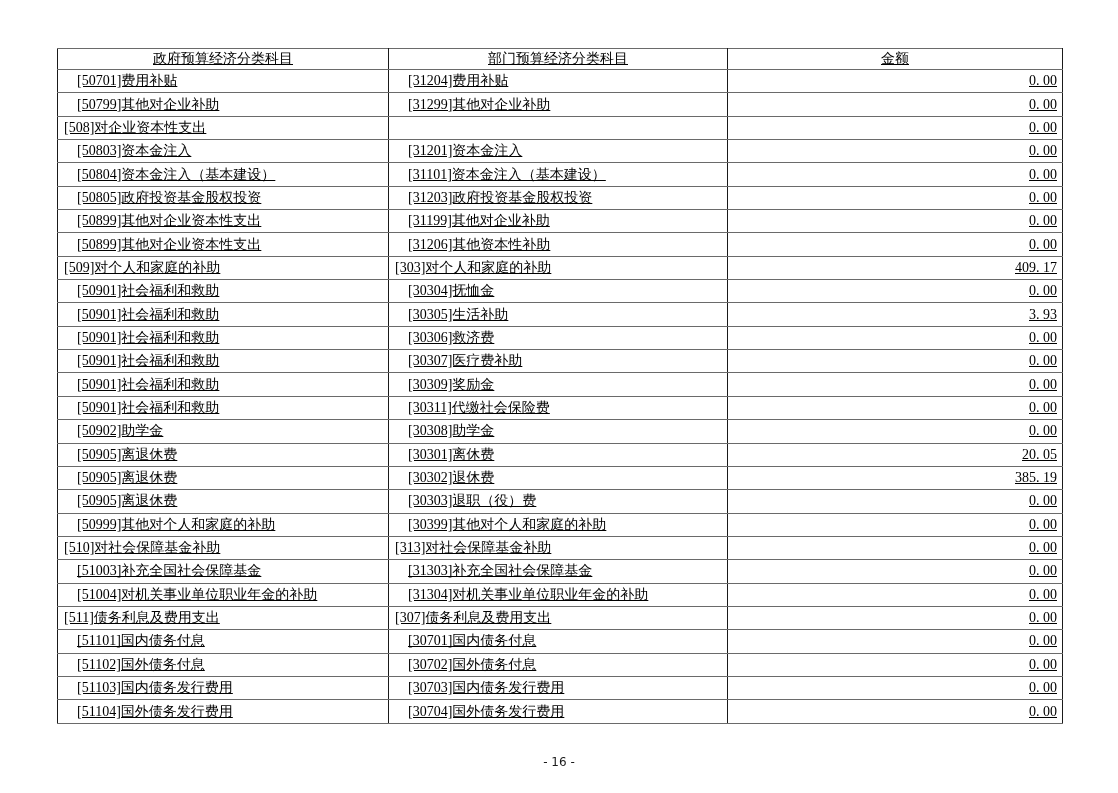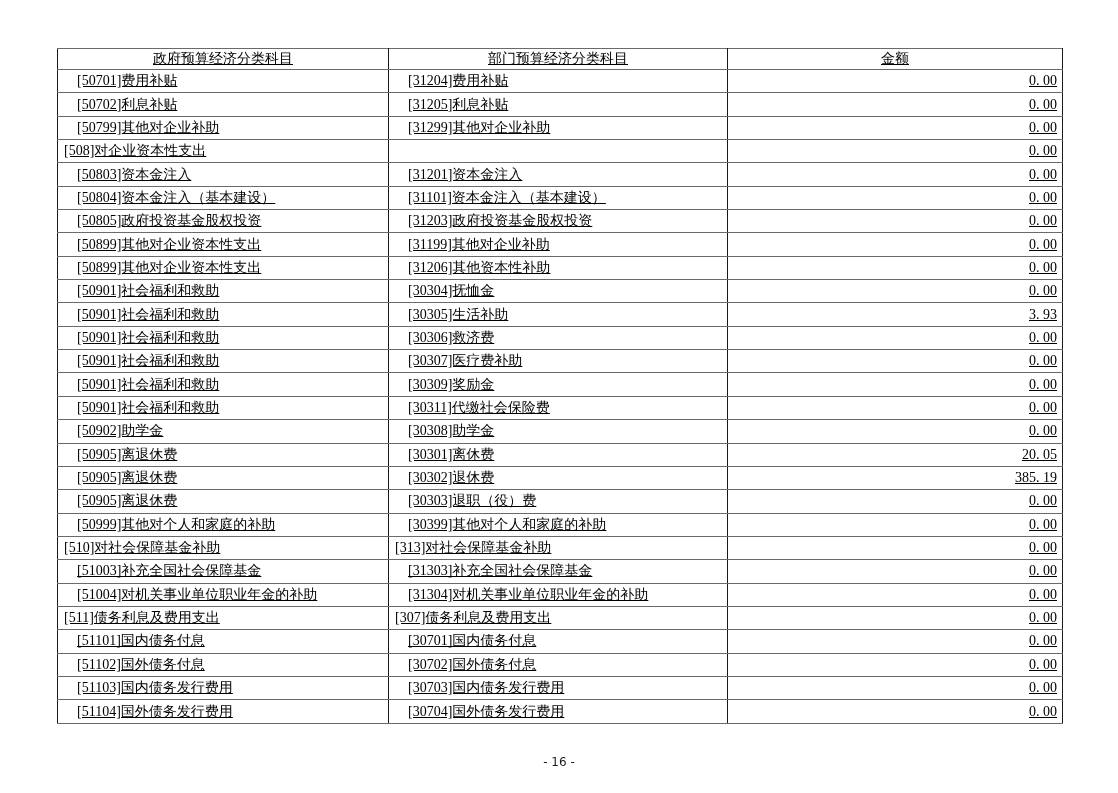--- a/index.html
+++ b/index.html
@@ -74,25 +74,20 @@
         <th>金额</th>
       </tr>
     </thead>
     <tbody>
         <tr>
           <td class="cell-subject lvl2">[50701]费用补贴</td>
           <td class="cell-subject lvl2">[31204]费用补贴</td>
           <td class="cell-amount">0. 00</td>
         </tr>
         <tr>
-          <td class="cell-subject lvl2">[50702]利息补贴</td>
-          <td class="cell-subject lvl2">[31205]利息补贴</td>
-          <td class="cell-amount">0. 00</td>
-        </tr>
-        <tr>
           <td class="cell-subject lvl2">[50799]其他对企业补助</td>
           <td class="cell-subject lvl2">[31299]其他对企业补助</td>
           <td class="cell-amount">0. 00</td>
         </tr>
         <tr>
           <td class="cell-subject lvl1">[508]对企业资本性支出</td>
           <td class="cell-subject lvl1"></td>
           <td class="cell-amount">0. 00</td>
         </tr>
         <tr>
@@ -112,20 +107,25 @@
         </tr>
         <tr>
           <td class="cell-subject lvl2">[50899]其他对企业资本性支出</td>
           <td class="cell-subject lvl2">[31199]其他对企业补助</td>
           <td class="cell-amount">0. 00</td>
         </tr>
         <tr>
           <td class="cell-subject lvl2">[50899]其他对企业资本性支出</td>
           <td class="cell-subject lvl2">[31206]其他资本性补助</td>
           <td class="cell-amount">0. 00</td>
+        </tr>
+        <tr>
+          <td class="cell-subject lvl1">[509]对个人和家庭的补助</td>
+          <td class="cell-subject lvl1">[303]对个人和家庭的补助</td>
+          <td class="cell-amount">409. 17</td>
         </tr>
         <tr>
           <td class="cell-subject lvl2">[50901]社会福利和救助</td>
           <td class="cell-subject lvl2">[30304]抚恤金</td>
           <td class="cell-amount">0. 00</td>
         </tr>
         <tr>
           <td class="cell-subject lvl2">[50901]社会福利和救助</td>
           <td class="cell-subject lvl2">[30305]生活补助</td>
           <td class="cell-amount">3. 93</td>

